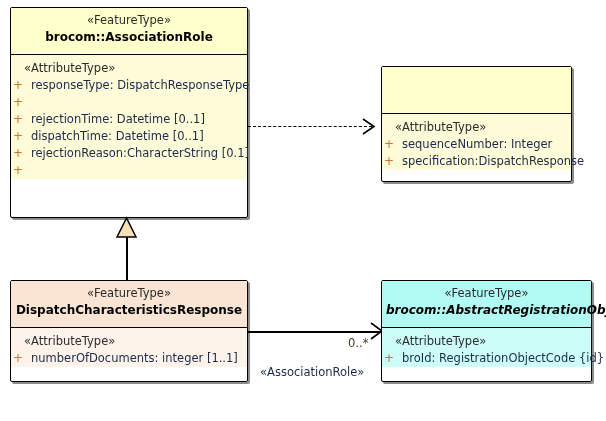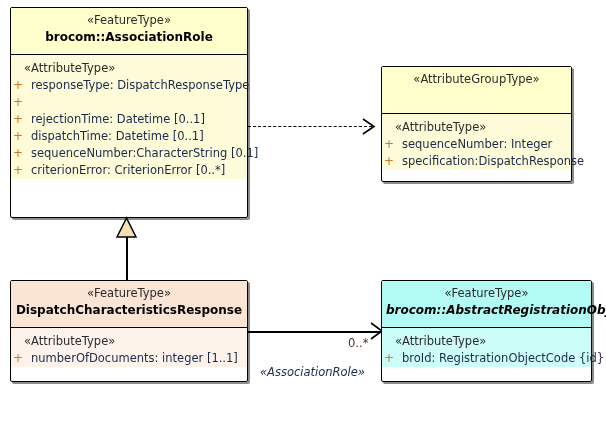--- a/index.html
+++ b/index.html
@@ -167,32 +167,30 @@
       <div class="attr-row">
         <span class="attr-vis">+</span>
         <span class="attr-text">rejectionTime: Datetime [0..1]</span>
       </div>
       <div class="attr-row">
         <span class="attr-vis">+</span>
         <span class="attr-text">dispatchTime: Datetime [0..1]</span>
       </div>
       <div class="attr-row">
         <span class="attr-vis">+</span>
-        <span class="attr-text">sequenceNumber:CharacterString [0.1]</span>
-      </div>
-      <div class="attr-row">
-        <span class="attr-vis">+</span>
-        <span class="attr-text">criterionError: CriterionError [0..*]</span>
+        <span class="attr-text">rejectionReason:CharacterString [0.1]</span>
+      </div>
+      <div class="attr-row">
+        <span class="attr-vis">+</span>
       </div>
     </div>
   </div>
 
   <div class="uml-class yellow" style="left:381px; top:66px; width:191px; height:116px;">
     <div class="uml-header" style="height:47px;">
-      <span class="stereotype">«AttributeGroupType»</span>
     </div>
     <div class="uml-body">
       <div class="group-label">«AttributeType»</div>
       <div class="attr-row">
         <span class="attr-vis">+</span>
         <span class="attr-text">sequenceNumber: Integer</span>
       </div>
       <div class="attr-row">
         <span class="attr-vis">+</span>
         <span class="attr-text">specification:DispatchResponse</span>
@@ -222,15 +220,15 @@
     <div class="uml-body">
       <div class="group-label">«AttributeType»</div>
       <div class="attr-row">
         <span class="attr-vis">+</span>
         <span class="attr-text">broId: RegistrationObjectCode {id}</span>
       </div>
     </div>
   </div>
 
   <div class="edge-label mult" style="left:348px; top:336px;">0..*</div>
-  <div class="edge-label center" style="left:260px; top:365px;font-style:italic;">«AssociationRole»</div>
+  <div class="edge-label center" style="left:260px; top:365px;">«AssociationRole»</div>
 
 </div>
 
 </body></html>

